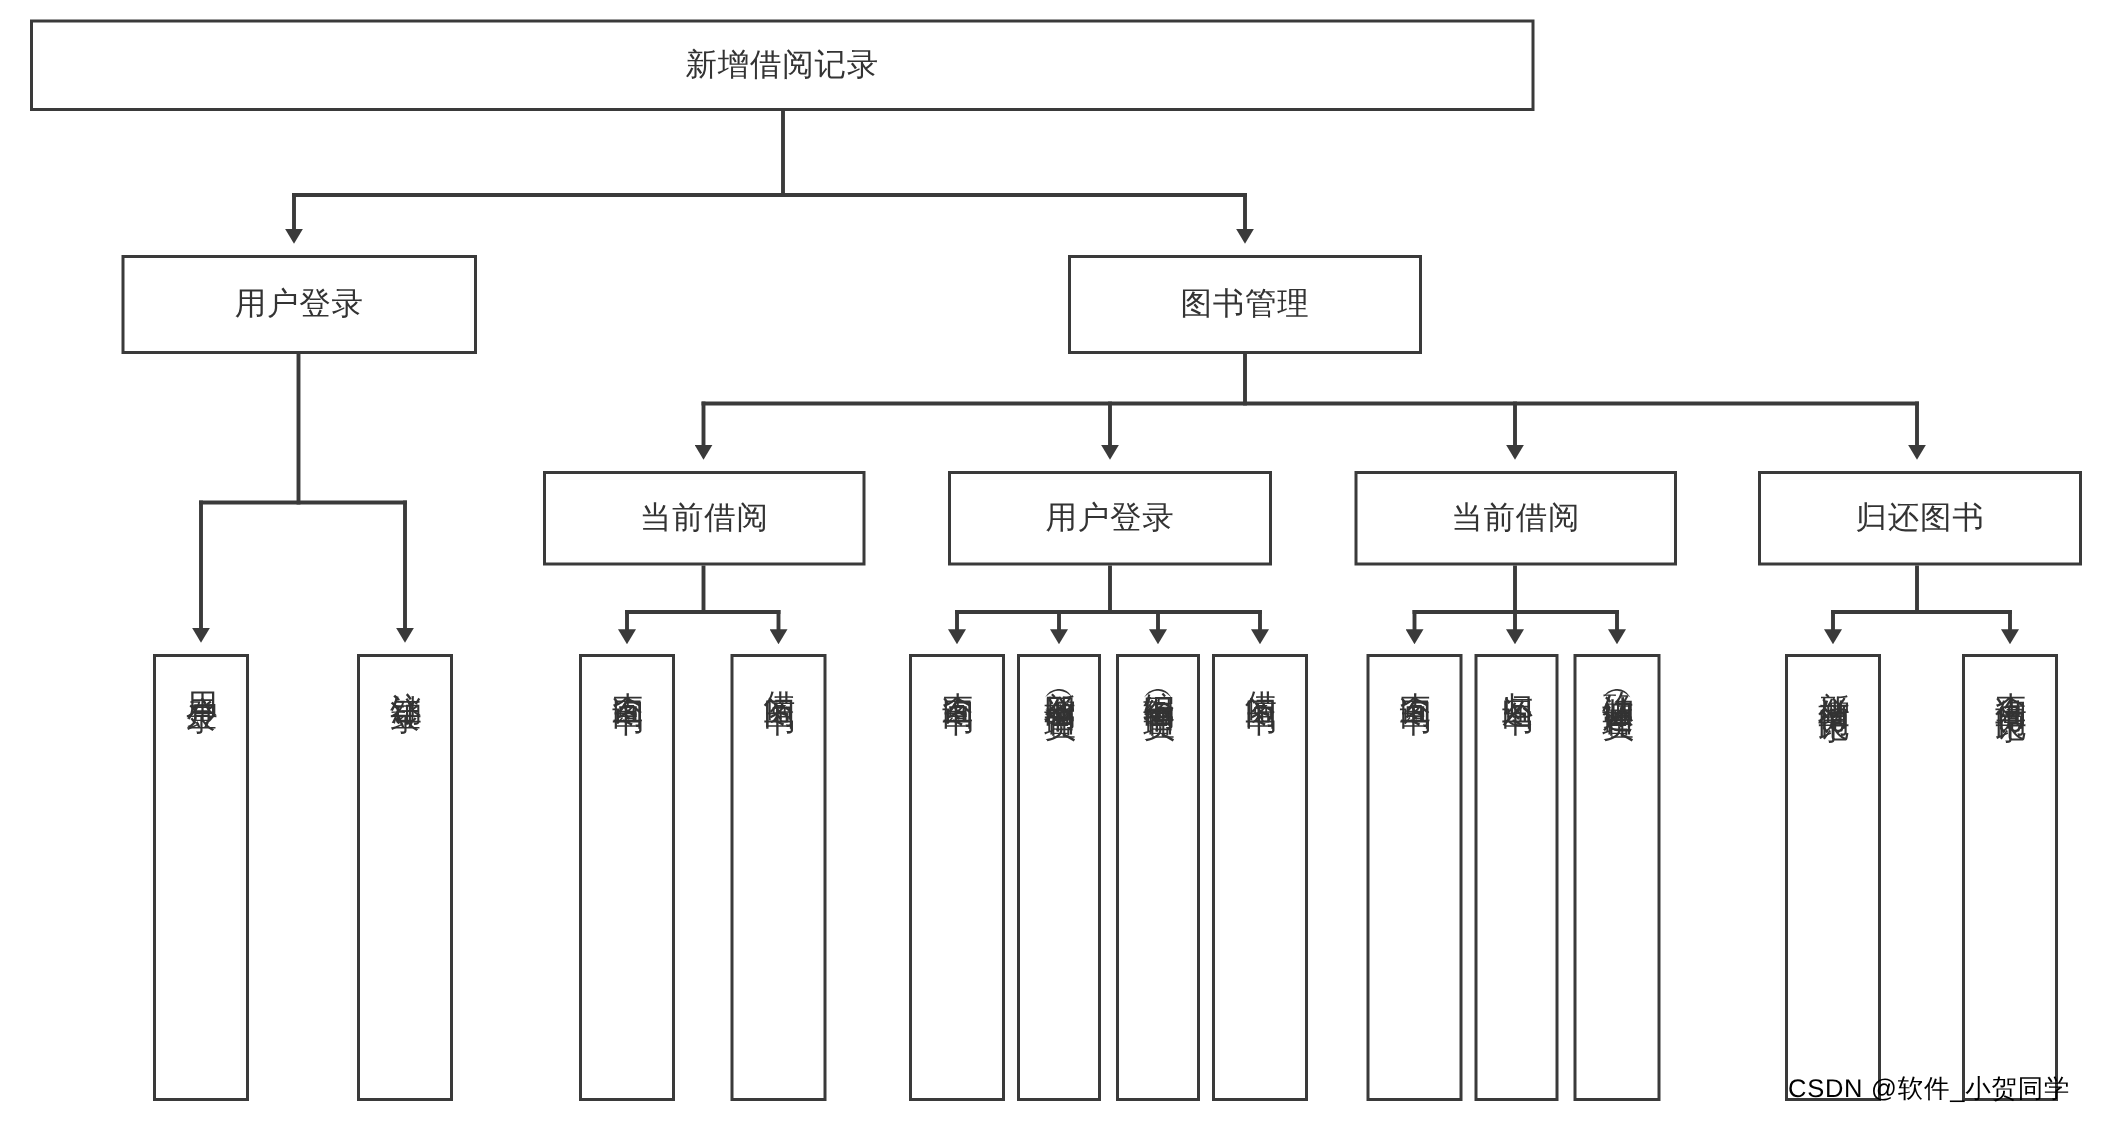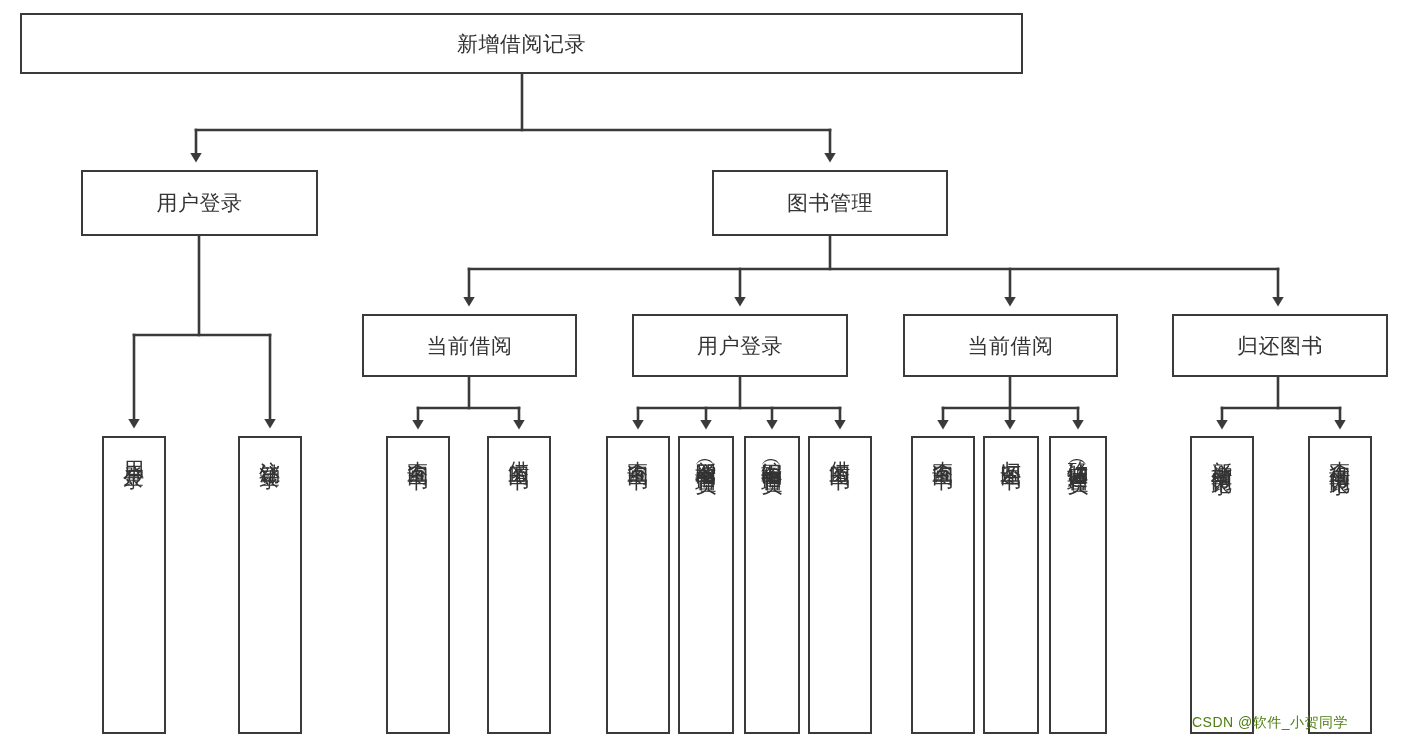--- a/index.html
+++ b/index.html
@@ -60,22 +60,22 @@
     letter-spacing: 3px;
     white-space: nowrap;
   }
   .node.vert.tall-text .node-label {
     letter-spacing: 2px;
   }
   .watermark {
     position: absolute;
     left: 1192px;
     top: 714px;
-    font-size: 14px;
-    color: #4d7c0f;
+    font-size: 17px;
+    color: #000000;
     white-space: nowrap;
     z-index: 5;
     letter-spacing: 0.5px;
   }
 </style>
 </head>
 <body>
 
 <div id="canvas">
 

